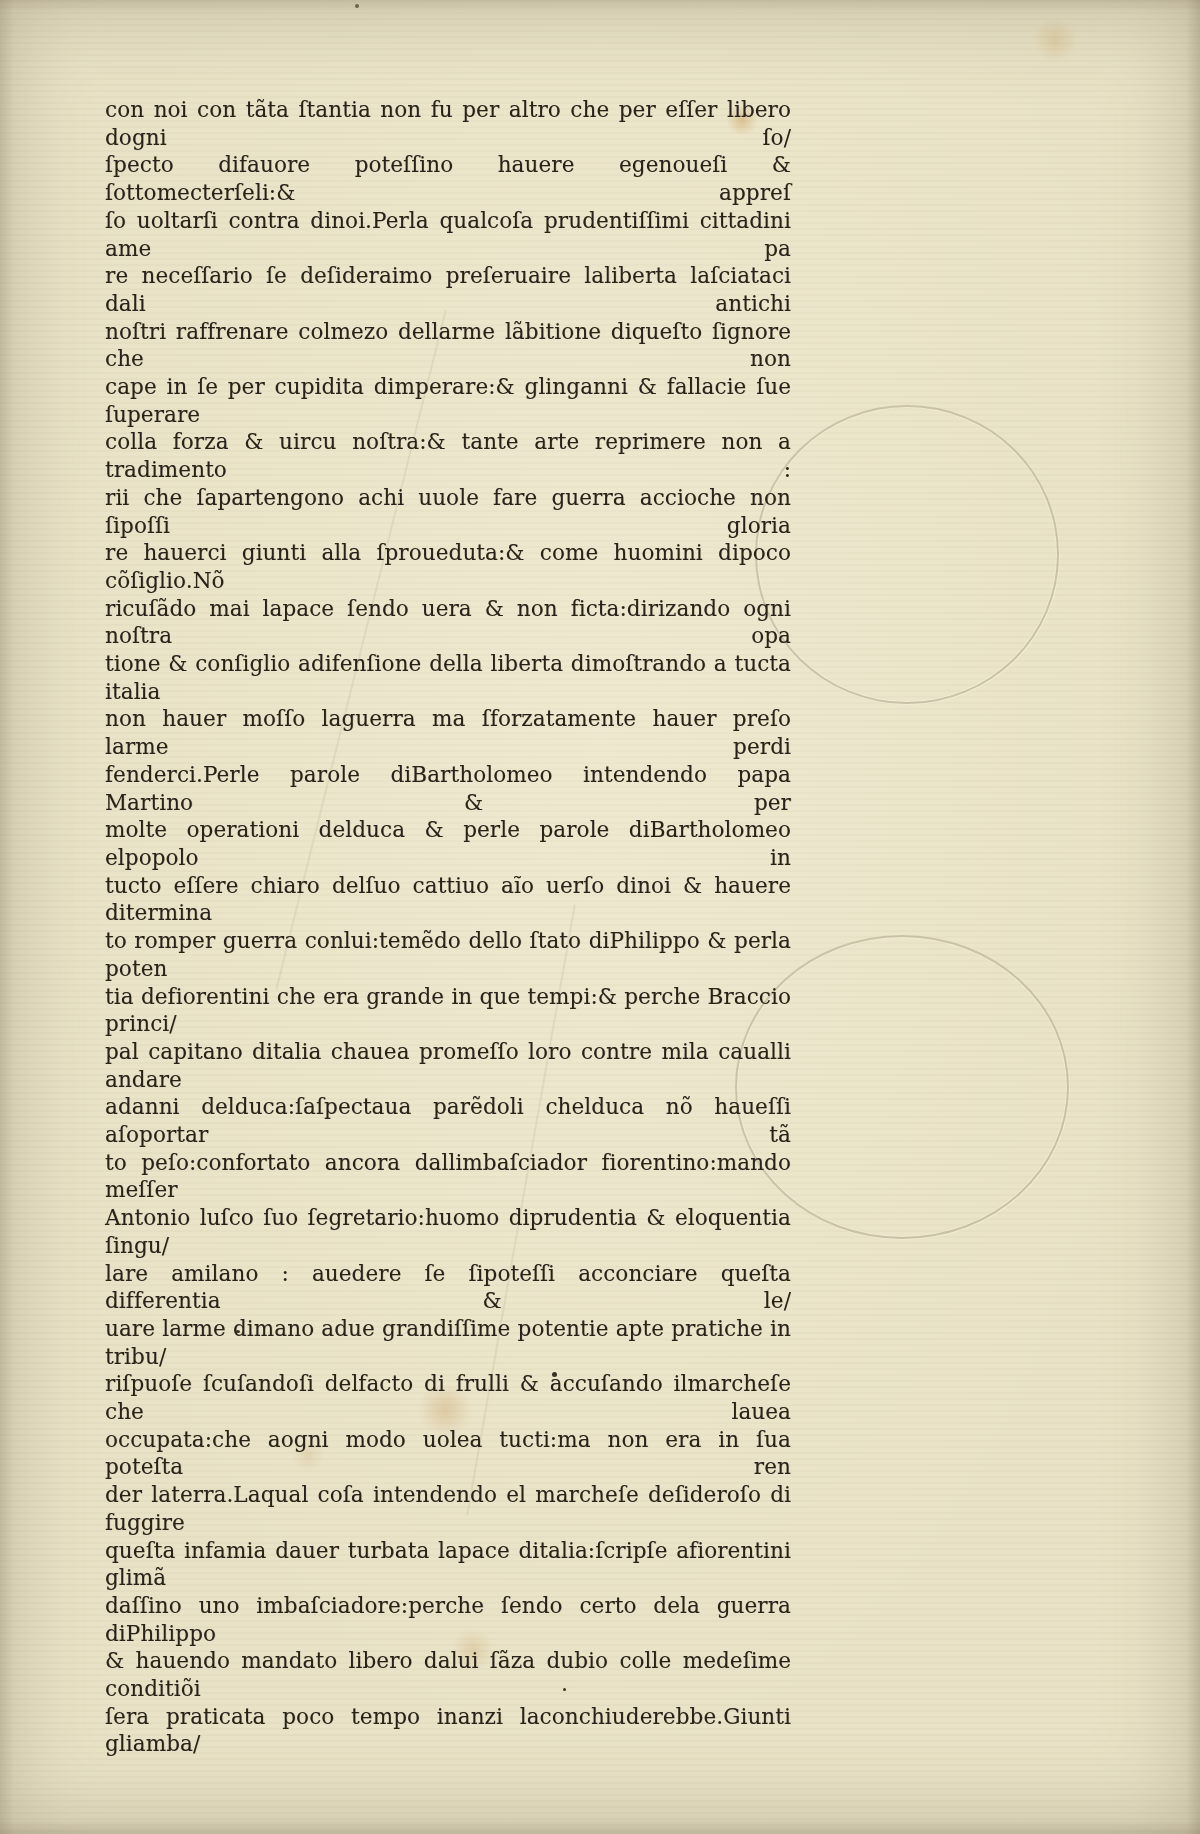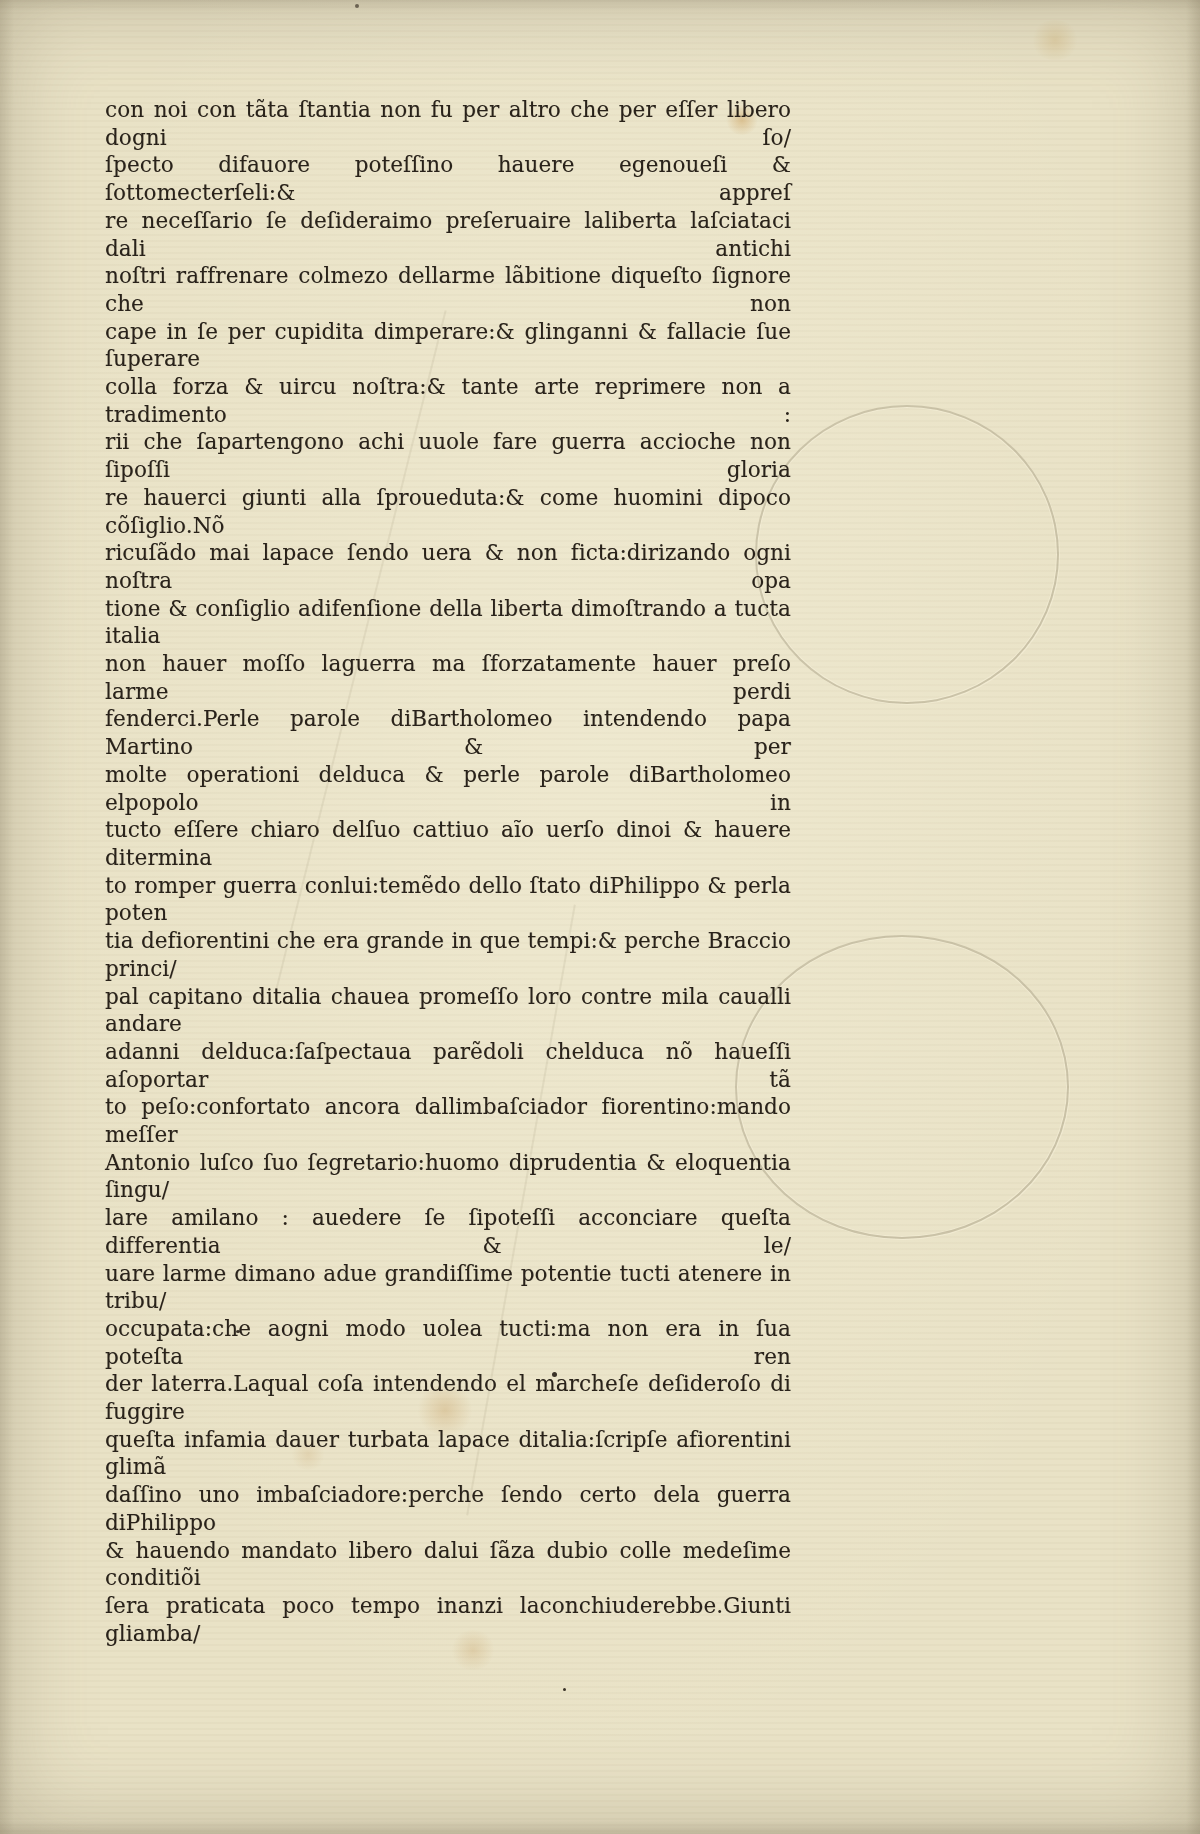--- a/index.html
+++ b/index.html
@@ -86,40 +86,42 @@
   <div class="stain stain-d"></div>
   <div class="stain stain-e"></div>
   <div class="speck speck-1"></div>
   <div class="speck speck-2"></div>
   <div class="speck speck-3"></div>
   <div class="speck speck-4"></div>
 
   <div class="textblock">
       <div class="line">con noi con tãta ſtantia non fu per altro che per eſſer libero dogni ſo/</div>
       <div class="line">ſpecto difauore poteſſino hauere egenoueſi &amp; ſottomecterſeli:&amp; appreſ</div>
+      <div class="line">ſo uoltarſi contra dinoi.Perla qualcoſa prudentiſſimi cittadini ame pa</div>
       <div class="line">re neceſſario ſe deſideraimo preſeruaire laliberta laſciataci dali antichi</div>
       <div class="line">noſtri raffrenare colmezo dellarme lãbitione diqueſto ſignore che non</div>
       <div class="line">cape in ſe per cupidita dimperare:&amp; glinganni &amp; fallacie ſue ſuperare</div>
       <div class="line">colla forza &amp; uircu noſtra:&amp; tante arte reprimere non a tradimento :</div>
       <div class="line">rii che ſapartengono achi uuole fare guerra accioche non ſipoſſi gloria</div>
       <div class="line">re hauerci giunti alla ſproueduta:&amp; come huomini dipoco cõſiglio.Nõ</div>
       <div class="line">ricuſãdo mai lapace ſendo uera &amp; non ficta:dirizando ogni noſtra opa</div>
       <div class="line">tione &amp; conſiglio adifenſione della liberta dimoſtrando a tucta italia</div>
       <div class="line">non hauer moſſo laguerra ma ſforzatamente hauer preſo larme perdi</div>
       <div class="line">fenderci.Perle parole diBartholomeo intendendo papa Martino &amp; per</div>
       <div class="line">molte operationi delduca &amp; perle parole diBartholomeo elpopolo in</div>
       <div class="line">tucto eſſere chiaro delſuo cattiuo aĩo uerſo dinoi &amp; hauere ditermina</div>
       <div class="line">to romper guerra conlui:temẽdo dello ſtato diPhilippo &amp; perla poten</div>
       <div class="line">tia defiorentini che era grande in que tempi:&amp; perche Braccio princi/</div>
       <div class="line">pal capitano ditalia chauea promeſſo loro contre mila caualli andare</div>
       <div class="line">adanni delduca:ſaſpectaua parẽdoli chelduca nõ haueſſi aſoportar tã</div>
       <div class="line">to peſo:confortato ancora dallimbaſciador fiorentino:mando meſſer</div>
       <div class="line">Antonio luſco ſuo ſegretario:huomo diprudentia &amp; eloquentia ſingu/</div>
       <div class="line">lare amilano : auedere ſe ſipoteſſi acconciare queſta differentia &amp; le/</div>
-      <div class="line">uare larme dimano adue grandiſſime potentie tucti atenere in tribu/</div>
+      <div class="line">uare larme dimano adue grandiſſime potentie apte pratiche in tribu/</div>
+      <div class="line">riſpuoſe ſcuſandoſi delfacto di frulli &amp; accuſando ilmarcheſe che lauea</div>
       <div class="line">occupata:che aogni modo uolea tucti:ma non era in ſua poteſta ren</div>
       <div class="line">der laterra.Laqual coſa intendendo el marcheſe deſideroſo di fuggire</div>
       <div class="line">queſta infamia dauer turbata lapace ditalia:ſcripſe afiorentini glimã</div>
       <div class="line">daſſino uno imbaſciadore:perche ſendo certo dela guerra diPhilippo</div>
       <div class="line">&amp; hauendo mandato libero dalui ſãza dubio colle medeſime conditiõi</div>
       <div class="line">ſera praticata poco tempo inanzi laconchiuderebbe.Giunti gliamba/</div>
     </div>
 
 </div>
 

